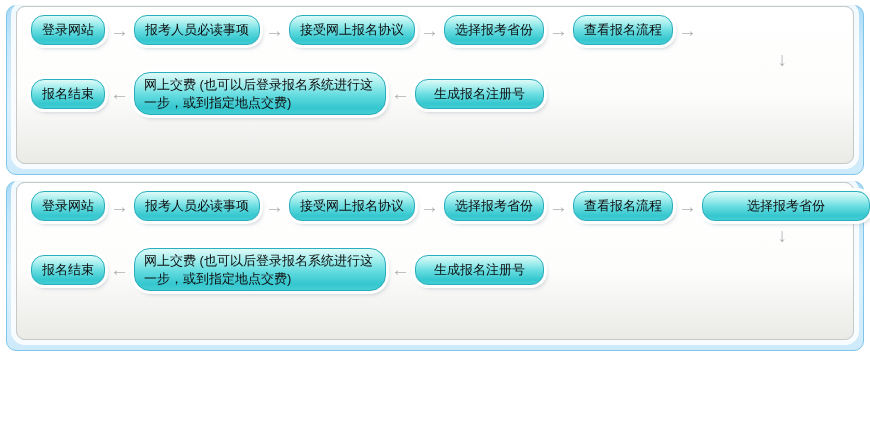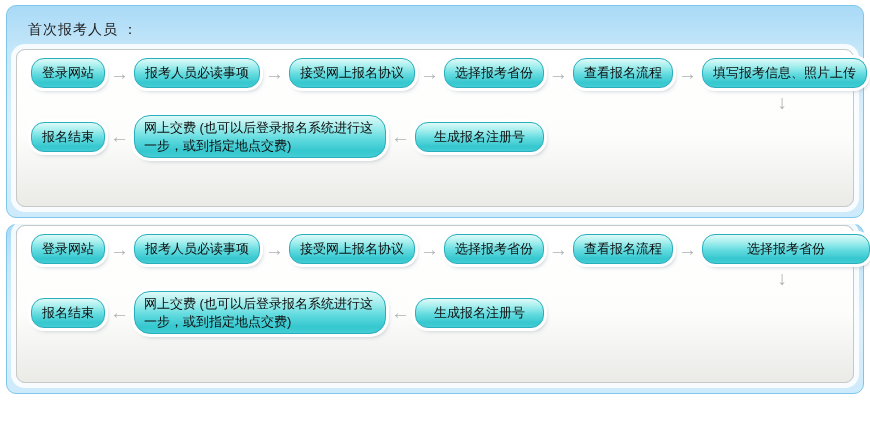--- a/index.html
+++ b/index.html
@@ -58,36 +58,32 @@
   .arrow {
     font-weight:bold; font-size:19px; line-height:1;
     color:#aeb2b5; margin:0 5px; flex:0 0 auto;
   }
   .arrow.down { margin:0; }
 </style>
 </head>
 <body>
 
 <div class="section">
-  <div class="section-header">
-    <span>首次报考人员 ：</span><span class="bold-part"></span>
-  </div>
   <div class="panel">
     <div class="flow-row1">
       <span class="flow-btn">登录网站</span>
       <span class="arrow">→</span>
       <span class="flow-btn">报考人员必读事项</span>
       <span class="arrow">→</span>
       <span class="flow-btn">接受网上报名协议</span>
       <span class="arrow">→</span>
       <span class="flow-btn">选择报考省份</span>
       <span class="arrow">→</span>
       <span class="flow-btn">查看报名流程</span>
       <span class="arrow">→</span>
-      <span class="flow-btn">填写报考信息、照片上传</span>
     </div>
     <div class="flow-downrow">
       <span class="arrow down">↓</span>
     </div>
     <div class="flow-row2">
       <span class="flow-btn">报名结束</span>
       <span class="arrow">←</span>
       <span class="flow-btn big">网上交费 (也可以后登录报名系统进行这一步，或到指定地点交费)</span>
       <span class="arrow">←</span>
       <span class="flow-btn reg">生成报名注册号</span>

